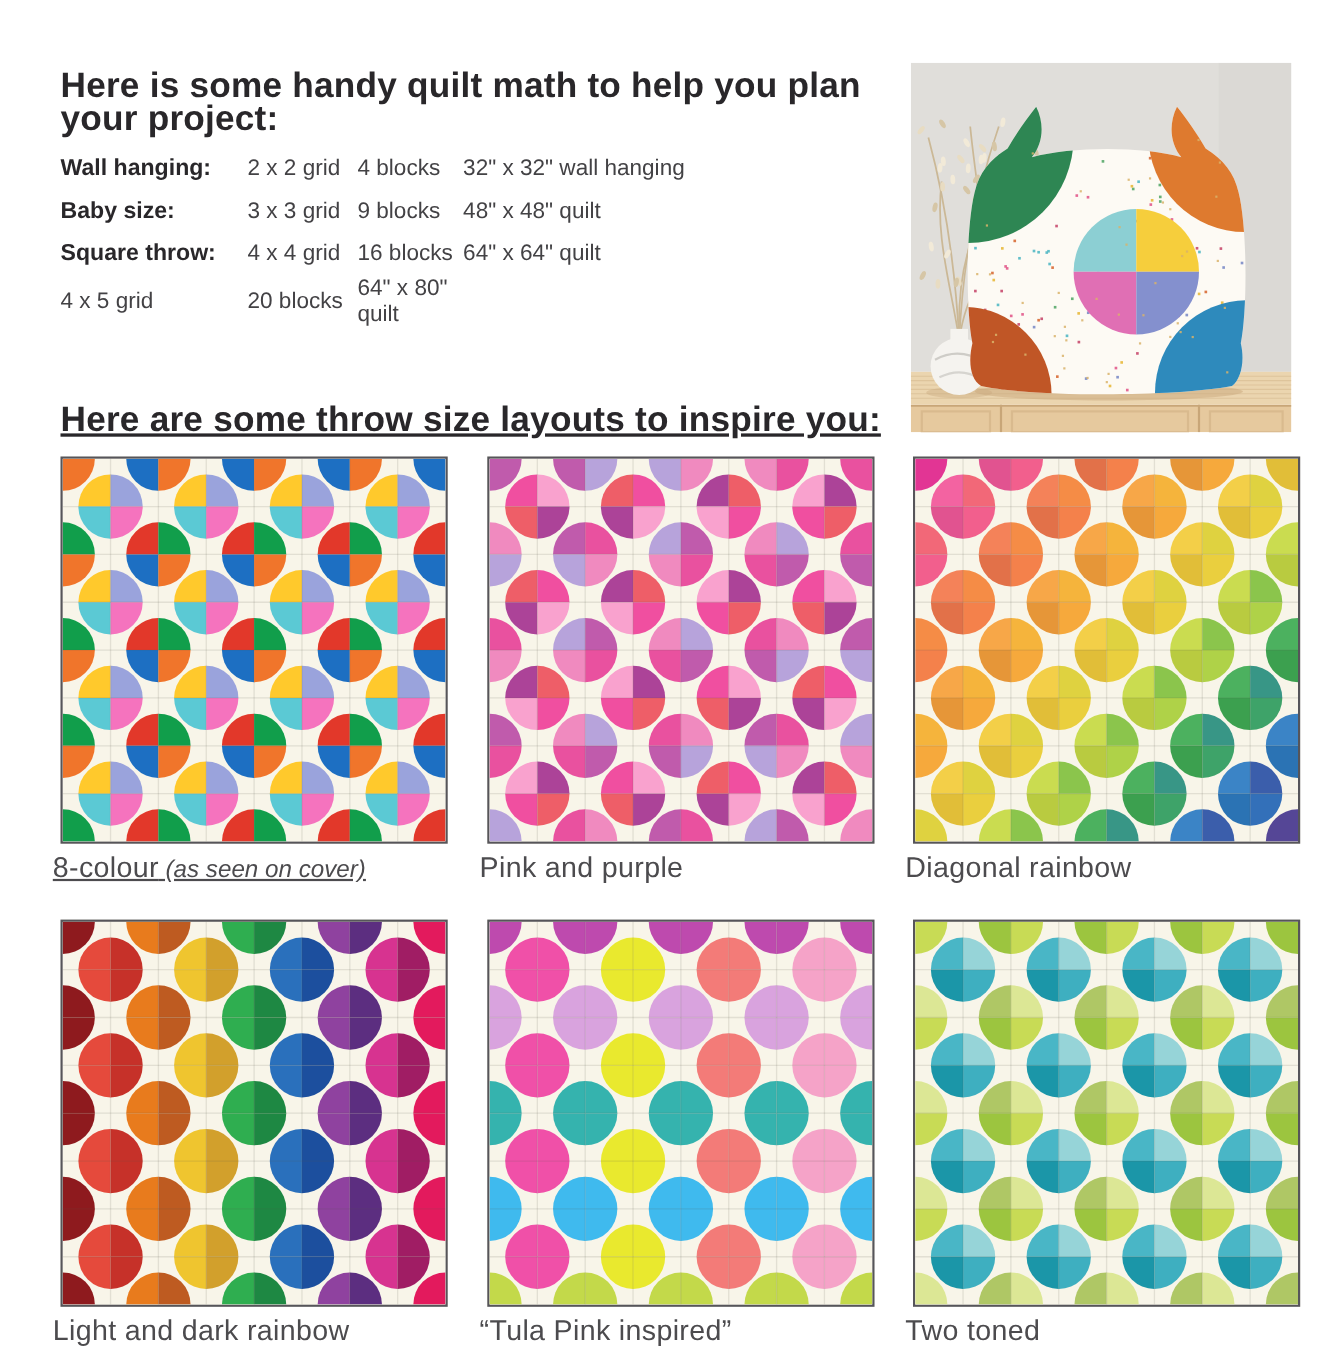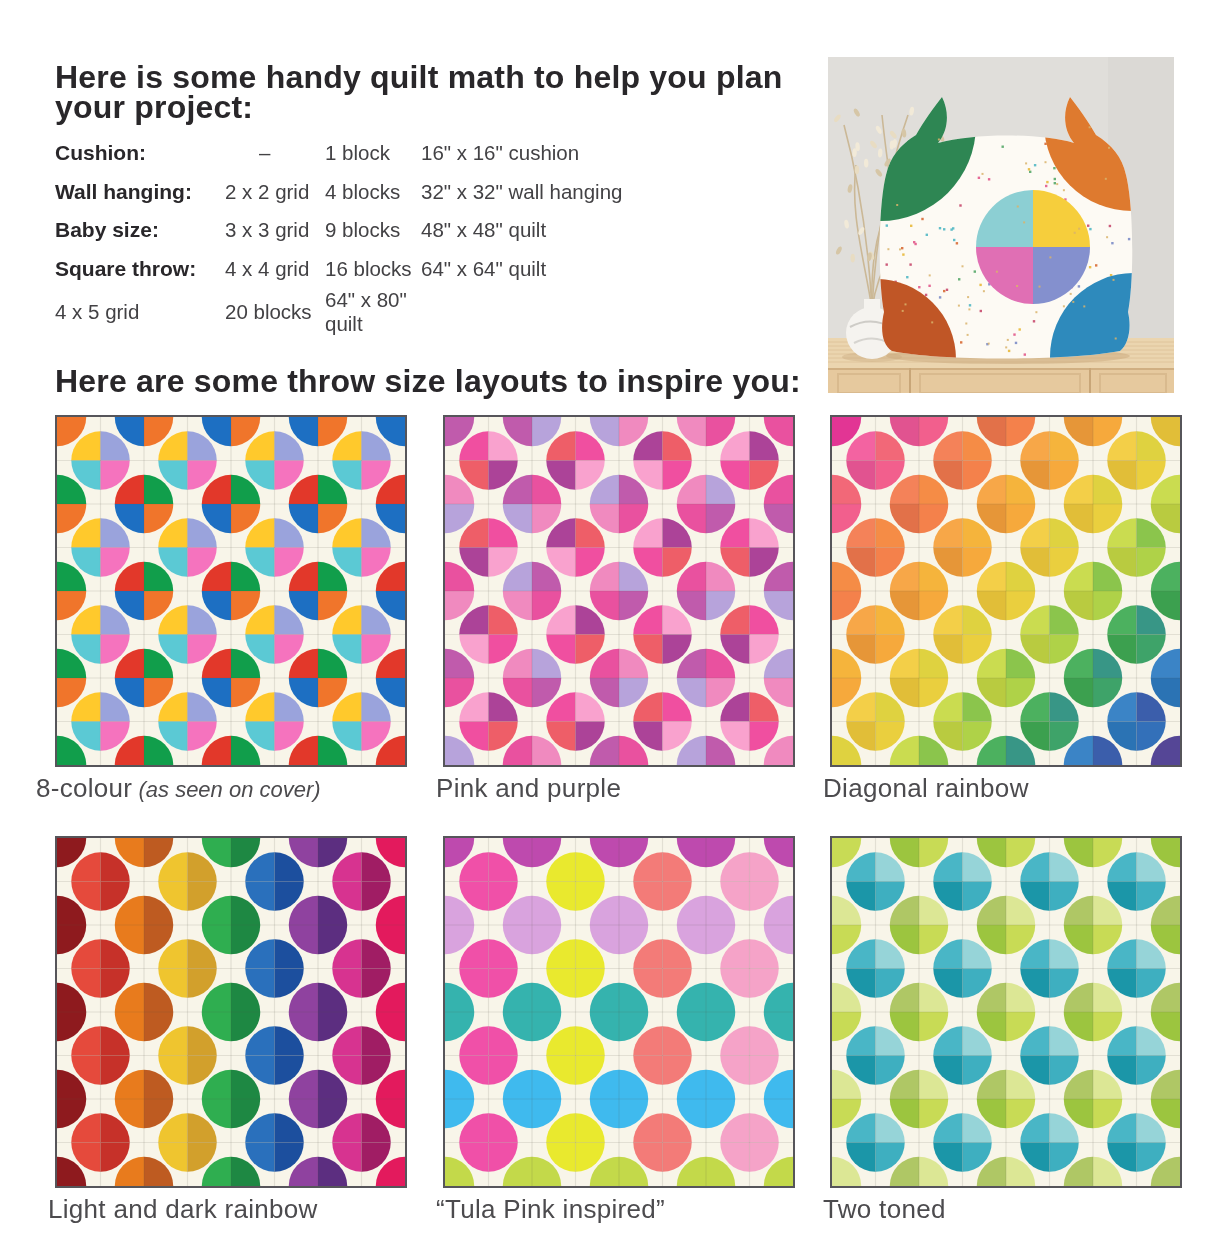--- a/index.html
+++ b/index.html
@@ -6,44 +6,38 @@
   .page{position:relative;width:1216px;height:1246px;background:#ffffff;overflow:hidden;
         font-family:"Liberation Sans",sans-serif;color:#2a282b;}
   
   .intro{position:absolute;left:55px;top:62px;width:770px;}
   .h-bold{font-size:32px;font-weight:bold;letter-spacing:.2px;color:#29272a;line-height:30px;}
   .math-table{margin-top:12px;}
   .math-row{display:grid;grid-template-columns:170px 100px 96px auto;height:38.5px;align-items:center;
             font-size:20.5px;color:#434245;}
   .math-row .lbl{font-weight:bold;color:#29272a;font-size:21px;}
   .math-row .dash{padding-left:34px;}
-  .heading2{position:absolute;left:55px;top:366px;}
+  .heading2{position:absolute;left:55px;top:366px;text-decoration:underline;}
   
   .photo{position:absolute;left:828px;top:57px;width:346px;height:336px;}
   .photo svg{display:block;}
   
   .swatch{position:absolute;width:348px;height:348px;border:2px solid #56555a;background:#f8f5e9;}
   .swatch svg{display:block;}
   .caption{position:absolute;font-size:26px;color:#4c4b4e;letter-spacing:.3px;white-space:nowrap;}
   .caption .note{font-style:italic;font-size:22px;letter-spacing:0;}
 </style>
 </head>
 <body>
 
 <div class="page">
 
   <div class="intro">
     <div class="h-bold">Here is some handy quilt math to help you plan your project:</div>
     <div class="math-table" id="math-table">
-        <div class="math-row">
-          <span class="lbl">Cushion:</span>
-          <span class="dash">–</span>
-          <span>1 block</span>
-          <span>16" x 16" cushion</span>
-        </div>
         <div class="math-row">
           <span class="lbl">Wall hanging:</span>
           <span class="">2 x 2 grid</span>
           <span>4 blocks</span>
           <span>32" x 32" wall hanging</span>
         </div>
         <div class="math-row">
           <span class="lbl">Baby size:</span>
           <span class="">3 x 3 grid</span>
           <span>9 blocks</span>
@@ -556,21 +550,21 @@
           <line x1="175" y1="0" x2="175" y2="350" stroke="rgba(95,92,75,0.14)" stroke-width="1.2"></line>
           <line x1="0" y1="175" x2="350" y2="175" stroke="rgba(95,92,75,0.14)" stroke-width="1.2"></line>
           <line x1="218.75" y1="0" x2="218.75" y2="350" stroke="rgba(95,92,75,0.14)" stroke-width="1.2"></line>
           <line x1="0" y1="218.75" x2="350" y2="218.75" stroke="rgba(95,92,75,0.14)" stroke-width="1.2"></line>
           <line x1="262.5" y1="0" x2="262.5" y2="350" stroke="rgba(95,92,75,0.14)" stroke-width="1.2"></line>
           <line x1="0" y1="262.5" x2="350" y2="262.5" stroke="rgba(95,92,75,0.14)" stroke-width="1.2"></line>
           <line x1="306.25" y1="0" x2="306.25" y2="350" stroke="rgba(95,92,75,0.14)" stroke-width="1.2"></line>
           <line x1="0" y1="306.25" x2="350" y2="306.25" stroke="rgba(95,92,75,0.14)" stroke-width="1.2"></line>
         </svg>
       </div>
-      <div class="caption" style="left: 36px; top: 773px;"><span>8-colour</span><span class="note"> (as seen on cover)</span></div>
+      <div class="caption" style="left: 48px; top: 773px; text-decoration: underline;"><span>8-colour</span><span class="note"> (as seen on cover)</span></div>
       <div class="swatch" style="left: 443px; top: 415px;">
         <svg width="348" height="348" viewBox="0 0 350 350" xmlns="http://www.w3.org/2000/svg">
           <rect width="350" height="350" fill="#f8f5e9"></rect>
           <path d="M0 0 L-29.4 0 A29.4 29.4 0 0 1 0 -29.4 Z" fill="#f08abf"></path>
           <path d="M0 0 L0 -29.4 A29.4 29.4 0 0 1 29.4 0 Z" fill="#b7a3db"></path>
           <path d="M0 0 L0 29.4 A29.4 29.4 0 0 1 -29.4 0 Z" fill="#e9519f"></path>
           <path d="M0 0 L29.4 0 A29.4 29.4 0 0 1 0 29.4 Z" fill="#c05bac"></path>
           <path d="M87.5 0 L58.1 0 A29.4 29.4 0 0 1 87.5 -29.4 Z" fill="#e9519f"></path>
           <path d="M87.5 0 L87.5 -29.4 A29.4 29.4 0 0 1 116.9 0 Z" fill="#f08abf"></path>
           <path d="M87.5 0 L87.5 29.4 A29.4 29.4 0 0 1 58.1 0 Z" fill="#c05bac"></path>

